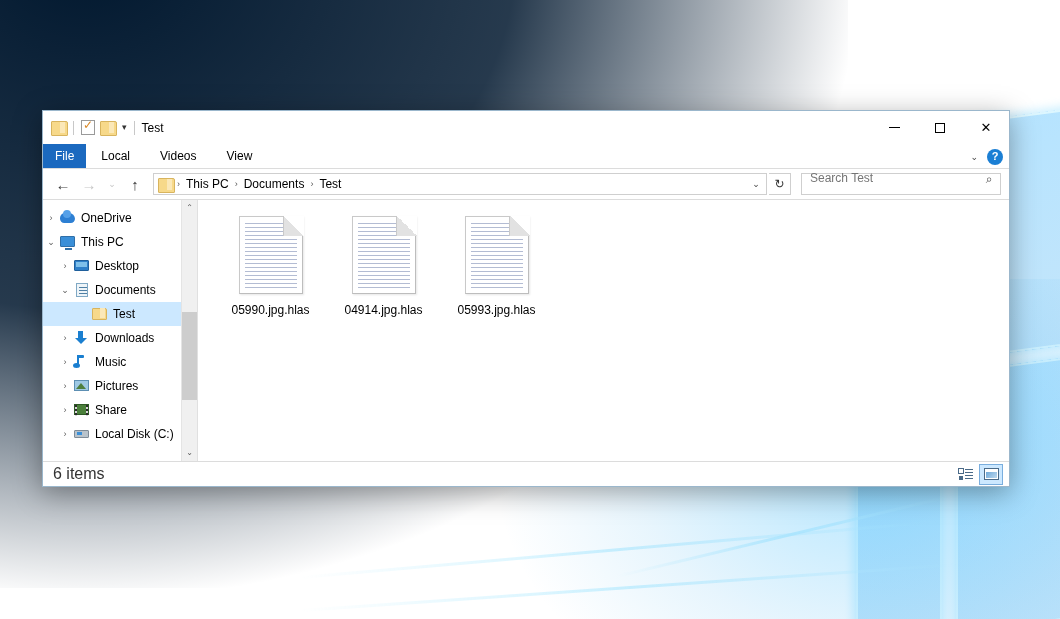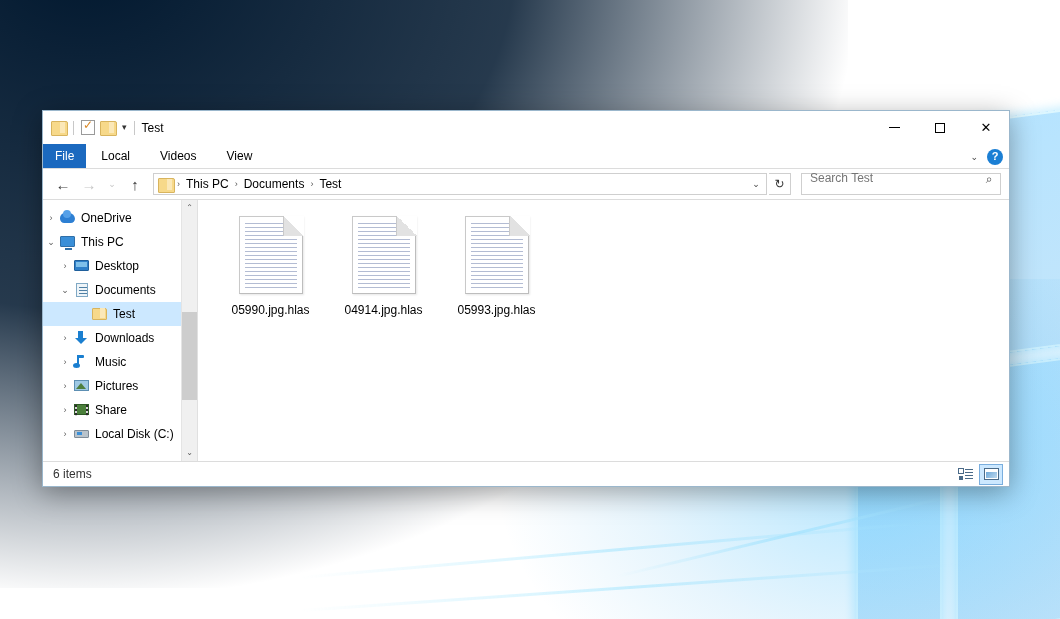--- a/index.html
+++ b/index.html
@@ -403,21 +403,21 @@
     padding: 1px 3px;
   }
 
   
   .statusbar {
     height: 25px; flex: 0 0 auto;
     border-top: 1px solid #dcdcdc;
     background: #ffffff;
     display: flex; align-items: center;
     padding: 0 6px 0 10px;
-    font-size: 12px; color: #333;
+    font-size: 16px; color: #333;
   }
   .status-spacer { flex: 1 1 auto; }
   .viewbtn {
     width: 24px; height: 21px; margin-left: 2px;
     display: flex; align-items: center; justify-content: center;
     position: relative;
   }
   .viewbtn.active {
     background: #cce8ff; border: 1px solid #7aaede;
   }

